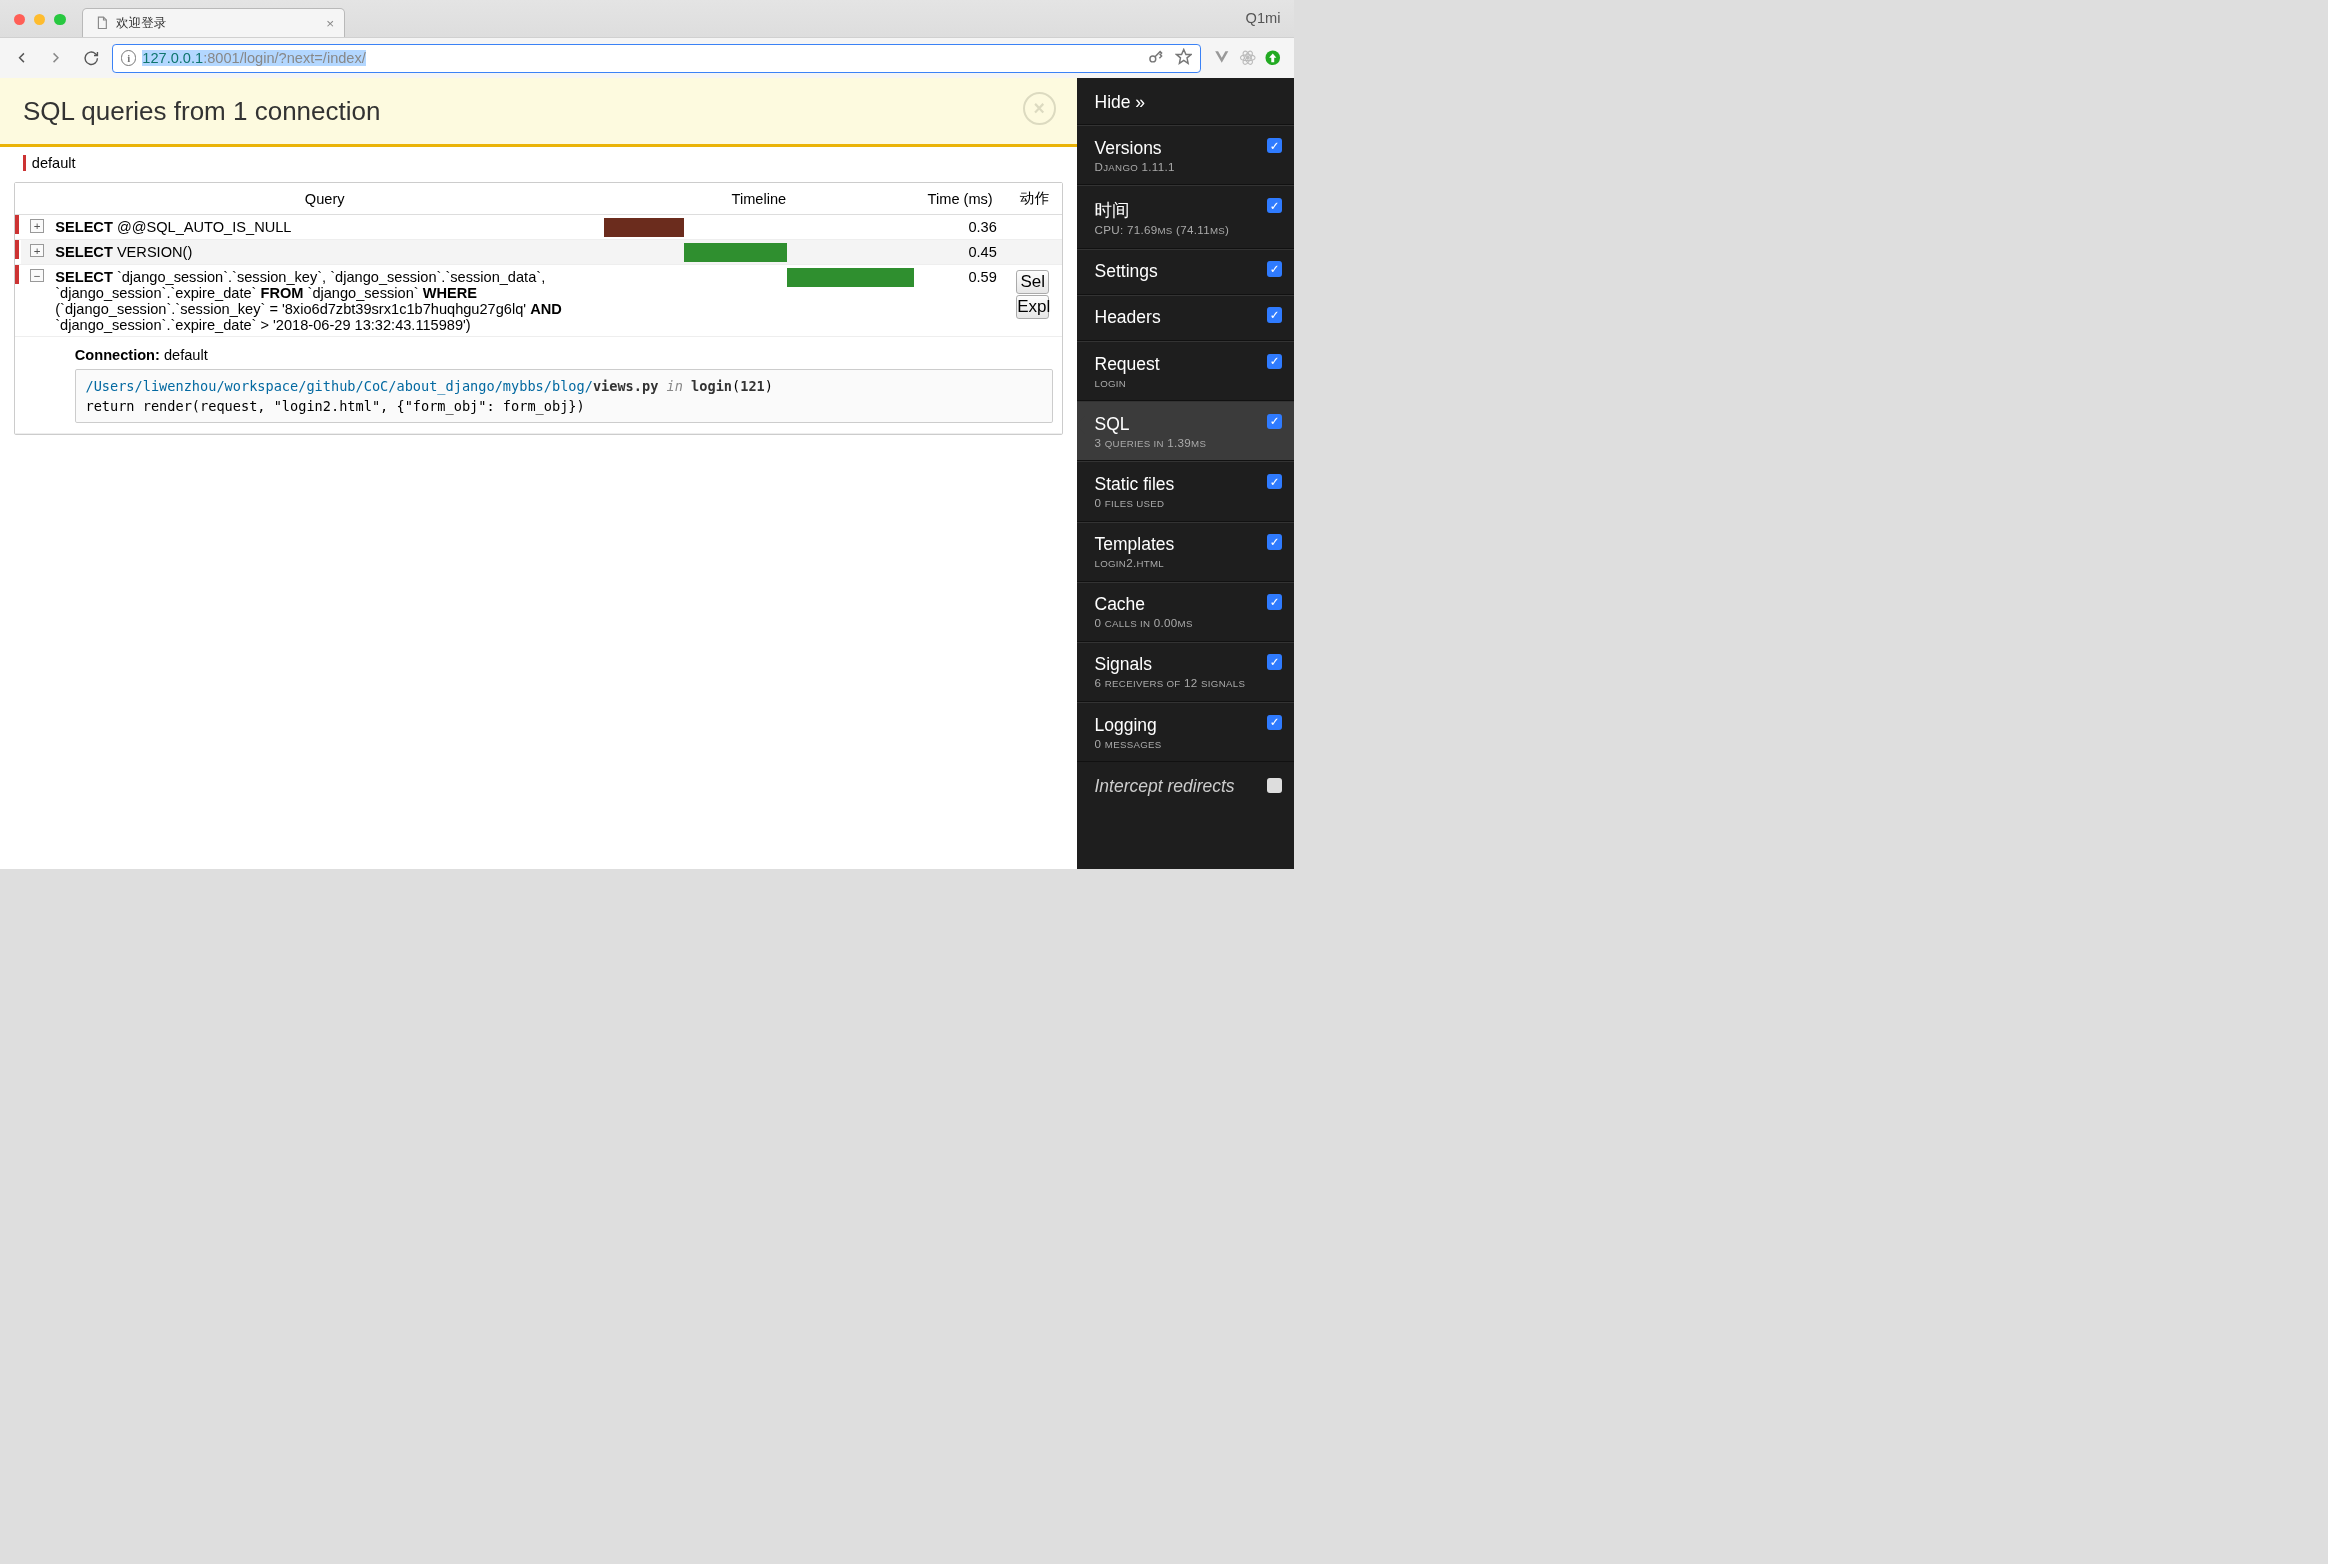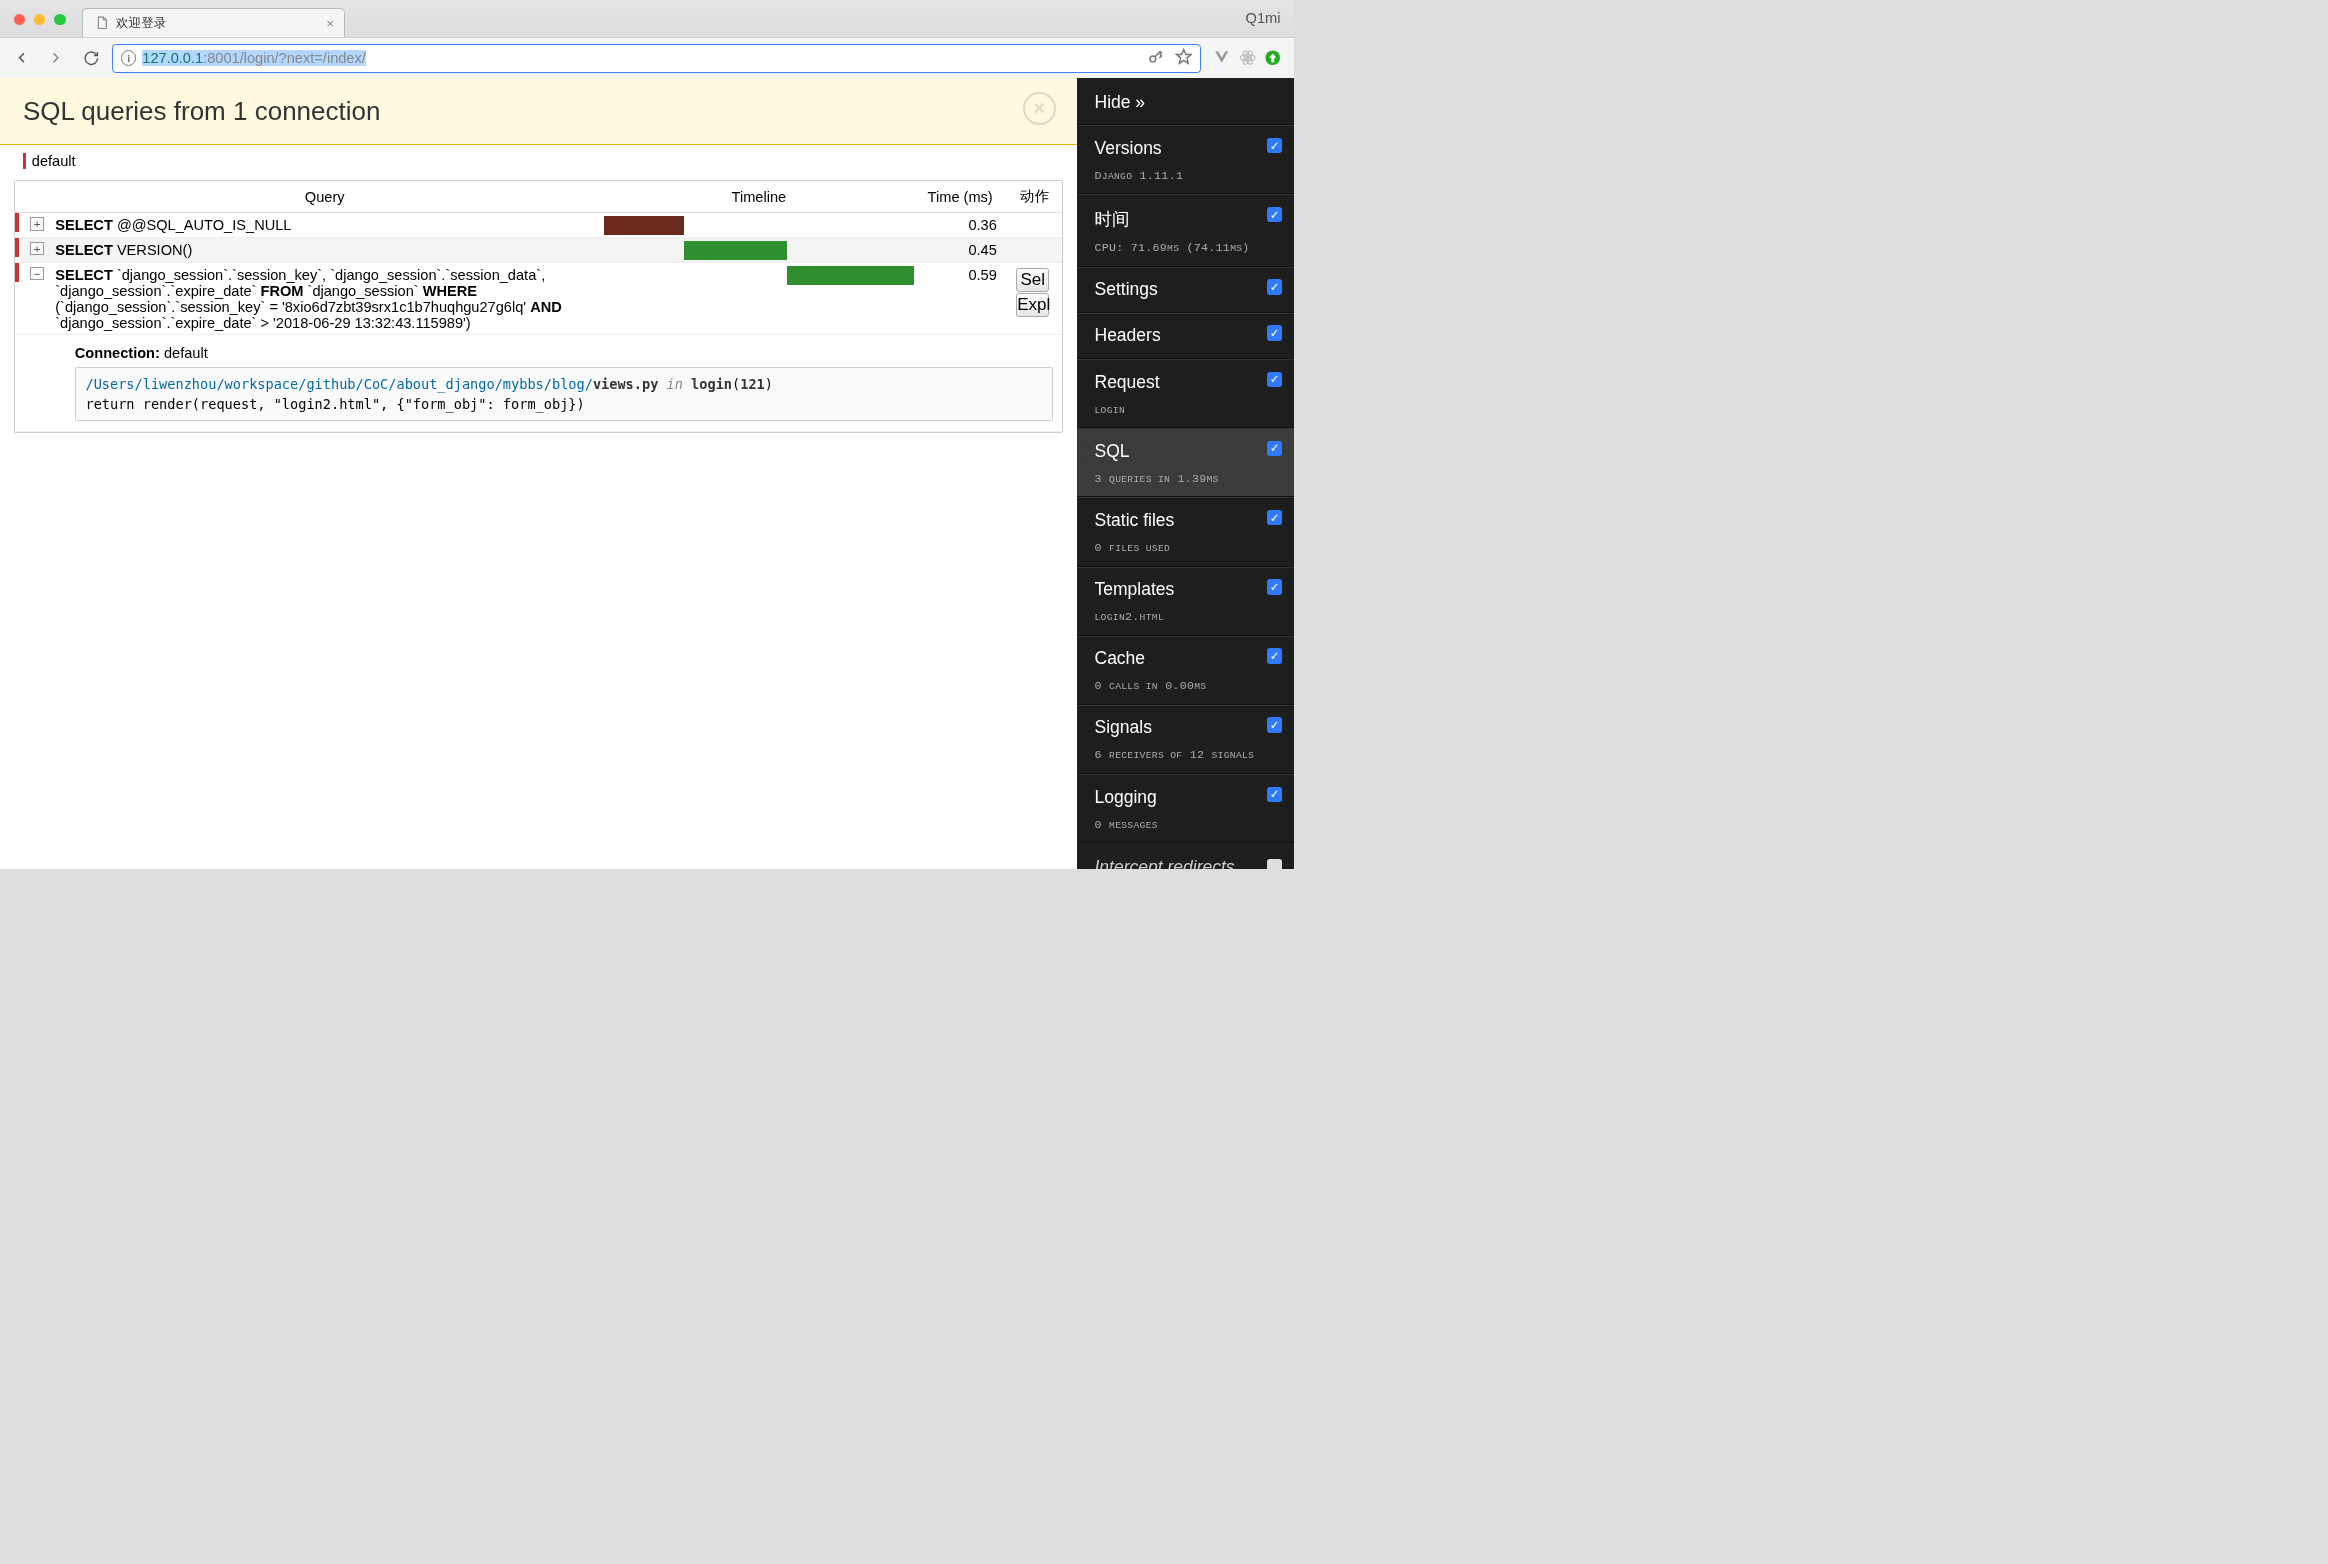--- a/index.html
+++ b/index.html
@@ -99,21 +99,21 @@
     left: 0;
     right: 217px;
     bottom: 0;
     background: #fff;
   }
 
   
   .sql-panel-header {
     background: #fdfadf;
     padding: 17.5px 23px;
-    border-bottom: 1px solid #eab308;
+    border-bottom: 3px solid #eab308;
     position: relative;
   }
   .sql-panel-header h1 {
     font-size: 26px;
     font-weight: 400;
     color: #333;
   }
   .close-panel {
     position: absolute;
     right: 21.3px;
@@ -203,21 +203,21 @@
   .dt-panel.active { background:#3b3b3b; }
   .dt-panel.active::before {
     content:"";
     position:absolute;
     left:-9.7px;
     top:13.6px;
     border:9.7px solid transparent;
     border-right-color:#3b3b3b;
   }
   .dt-panel h3 { font-size: 17.5px; font-weight:400; color:#fff; }
-  .dt-panel .dt-sub { font-size: 11.6px; color:#aaa; margin-top:10px; font-variant: small-caps; letter-spacing:0.3px;font-family:Liberation Mono, monospace; }
+  .dt-panel .dt-sub { font-size: 11.6px; color:#aaa; margin-top:1px; font-variant: small-caps; letter-spacing:0.3px; }
   .dt-check {
     position:absolute;
     right:11.6px;
     top:11.6px;
     width:15.5px;
     height:15.5px;
     border-radius:2.9px;
     background:#2f7bff;
     display:flex;
     align-items:center;

